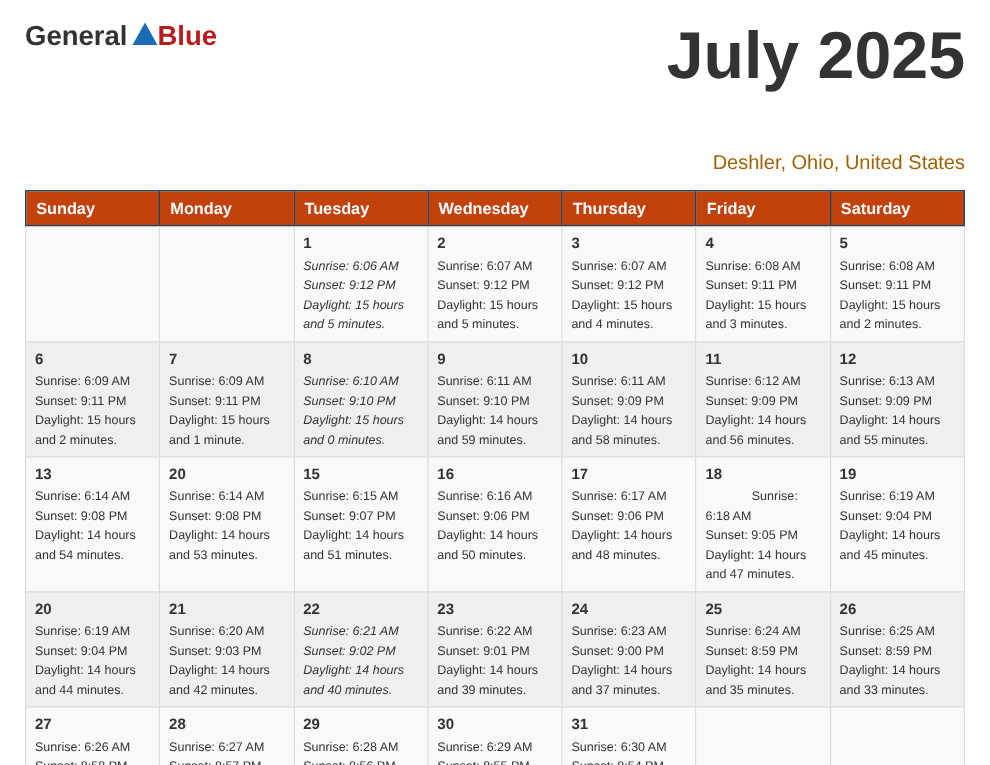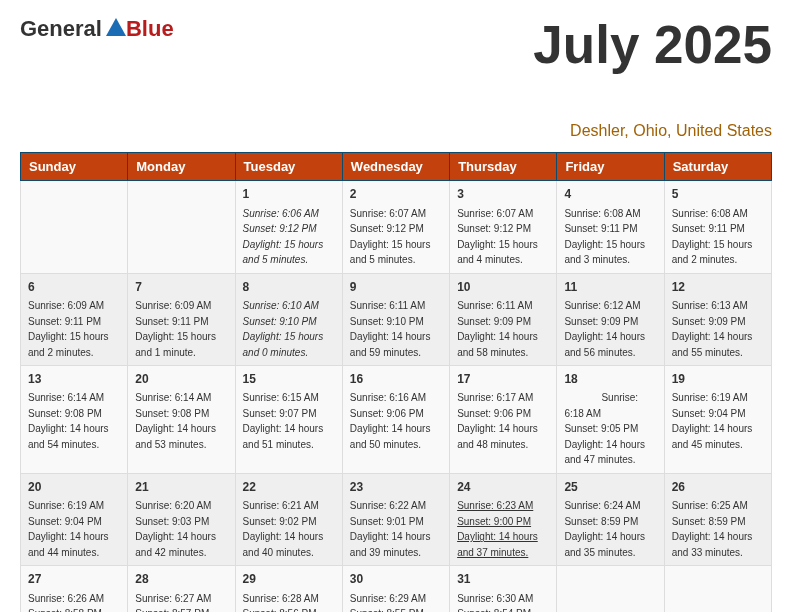--- a/index.html
+++ b/index.html
@@ -198,27 +198,27 @@
 Sunset: 9:04 PM
 Daylight: 14 hours and 45 minutes.</span></td>
       </tr>
       <tr>
         <td><span class="day-number">20</span><span class="day-info" style="white-space: pre-line;">Sunrise: 6:19 AM
 Sunset: 9:04 PM
 Daylight: 14 hours and 44 minutes.</span></td>
         <td><span class="day-number">21</span><span class="day-info" style="white-space: pre-line;">Sunrise: 6:20 AM
 Sunset: 9:03 PM
 Daylight: 14 hours and 42 minutes.</span></td>
-        <td><span class="day-number">22</span><span class="day-info" style="white-space: pre-line;">Sunrise: 6:21 AM
+        <td><span class="day-number">22</span><span class="day-info" style="white-space: pre-line; font-style: italic;">Sunrise: 6:21 AM
 Sunset: 9:02 PM
 Daylight: 14 hours and 40 minutes.</span></td>
         <td><span class="day-number">23</span><span class="day-info" style="white-space: pre-line;">Sunrise: 6:22 AM
 Sunset: 9:01 PM
 Daylight: 14 hours and 39 minutes.</span></td>
-        <td><span class="day-number">24</span><span class="day-info" style="white-space: pre-line; text-decoration: underline;">Sunrise: 6:23 AM
+        <td><span class="day-number">24</span><span class="day-info" style="white-space: pre-line;">Sunrise: 6:23 AM
 Sunset: 9:00 PM
 Daylight: 14 hours and 37 minutes.</span></td>
         <td><span class="day-number">25</span><span class="day-info" style="white-space: pre-line;">Sunrise: 6:24 AM
 Sunset: 8:59 PM
 Daylight: 14 hours and 35 minutes.</span></td>
         <td><span class="day-number">26</span><span class="day-info" style="white-space: pre-line;">Sunrise: 6:25 AM
 Sunset: 8:59 PM
 Daylight: 14 hours and 33 minutes.</span></td>
       </tr>
       <tr>

